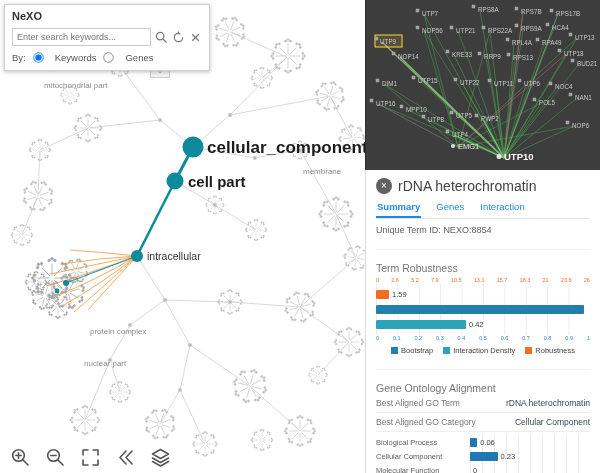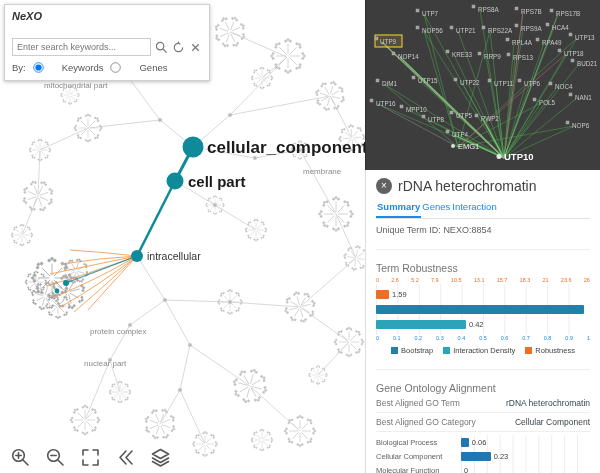--- a/index.html
+++ b/index.html
@@ -3,27 +3,27 @@
 <meta charset="utf-8">
 <style>
   html,body{margin:0;padding:0;background:#fff;}
   .app{position:relative;width:600px;height:473px;overflow:hidden;background:#fff;
        font-family:"Liberation Sans",sans-serif;}
   .tree{position:absolute;left:0;top:0;}
 
   
   .search-card{position:absolute;left:4px;top:4px;width:190px;background:#fff;
     border:1px solid #cfcfcf;box-shadow:0 1px 4px rgba(0,0,0,.25);padding:5px 7px 6px;z-index:6;}
-  .search-title{font-size:11px;font-weight:bold;color:#333;margin-bottom:16px;font-style:italic;}
+  .search-title{font-size:11px;font-weight:bold;color:#333;margin-bottom:6px;}
   .search-row{display:flex;align-items:center;gap:4px;}
   .search-input{flex:1;font-size:9px;padding:3px 4px;border:1px solid #ccc;color:#444;
     font-family:"Liberation Sans",sans-serif;min-width:0;}
   .mini-icon{width:13px;height:13px;cursor:pointer;flex:none;}
   .by-row{display:flex;align-items:center;gap:6px;margin-top:5px;font-size:9.5px;color:#555;}
-  .by-row label{display:flex;align-items:center;gap:17px;cursor:pointer;justify-content:center;}
+  .by-row label{display:flex;align-items:center;gap:10px;cursor:pointer;justify-content:center;}
   .by-row input{margin:0;transform:scale(.8);}
   .card-handle{position:absolute;left:150px;top:67px;width:18px;height:10px;background:#f1f1f1;
     border:1px solid #ccc;border-top:none;z-index:5;font-size:6px;color:#888;text-align:center;line-height:9px;}
 
   
   .toolbar{position:absolute;left:8px;bottom:4px;display:flex;gap:11px;z-index:6;}
   .tool-btn{width:24px;height:24px;display:flex;align-items:center;justify-content:center;cursor:pointer;}
   .tool-btn svg{stroke:#555;fill:none;stroke-width:1.6;stroke-linecap:round;stroke-linejoin:round;}
 
   
@@ -32,21 +32,21 @@
   .nl{font-size:6.3px;fill:#c9c9c9;font-family:"Liberation Sans",sans-serif;}
   .nd{fill:#9e9e9e;stroke:#bdbdbd;stroke-width:.4;}
 
   
   .detail-panel{position:absolute;left:365px;top:170px;width:235px;height:303px;background:#fff;
     border-left:1px solid #ddd;box-sizing:border-box;padding:8px 10px 4px;}
   .dp-header{display:flex;align-items:center;gap:6px;}
   .close-btn{width:16px;height:16px;border-radius:50%;background:#616161;color:#fff;font-size:10px;
     line-height:16px;text-align:center;cursor:pointer;flex:none;}
   .dp-title{font-size:14px;color:#424242;font-weight:500;}
-  .tabs{display:flex;margin-top:7px;border-bottom:1px solid #e3e3e3;}
+  .tabs{display:flex;gap:14px;margin-top:7px;border-bottom:1px solid #e3e3e3;}
   .tab{font-size:9.5px;color:#1e88e5;padding:0 1px 4px;cursor:pointer;}
   .tab.active{border-bottom:2px solid #1e88e5;font-weight:bold;}
   .term-id{font-size:9px;color:#616161;margin-top:6px;}
   .sec-label{font-size:10.5px;color:#757575;margin-top:14px;padding-top:12px;border-top:1px solid #eee;}
   .chart{margin-top:3px;}
   .ticks{display:flex;justify-content:space-between;font-size:5.5px;line-height:7px;}
   .ticks.orange{color:#f26d21;}
   .ticks.blue{color:#1e88e5;}
   .ticks.gray{color:#888;}
   .plot{background-image:linear-gradient(to right,#ececec 1px,transparent 1px);
@@ -60,21 +60,21 @@
   .bar-val{font-size:7.5px;color:#424242;margin-left:3px;text-align:center;}
   .axis-title{text-align:center;font-size:7.5px;color:#546e7a;margin-top:2px;}
   .legend{display:flex;justify-content:center;gap:10px;margin-top:4px;}
   .legend-item{display:flex;align-items:center;gap:3px;font-size:7.5px;color:#424242;}
   .sw{width:7px;height:7px;flex:none;}
   .sw.blue{background:#2380a8;} .sw.teal{background:#2ba3b8;} .sw.orange{background:#f26d21;}
   .go-row{display:flex;justify-content:space-between;align-items:center;padding:4px 0;
     border-bottom:1px solid #eee;font-size:8.5px;}
   .go-row .k{color:#757575;} .go-row .v{color:#37474f;}
   .al-row{display:flex;align-items:center;height:14px;}
-  .al-cat{width:85px;flex:none;font-size:7.5px;color:#616161;}
+  .al-cat{width:94px;flex:none;font-size:7.5px;color:#616161;}
   .al-plot{flex:1;display:flex;align-items:center;background-image:linear-gradient(to right,#ececec 1px,transparent 1px);
     background-size:10% 100%;height:100%;}
   .al-ticks{margin-left:78px;}
 </style>
 </head>
 <body>
 
 <div class="app">
 
   <svg class="tree" width="600" height="473" viewBox="0 0 600 473">

